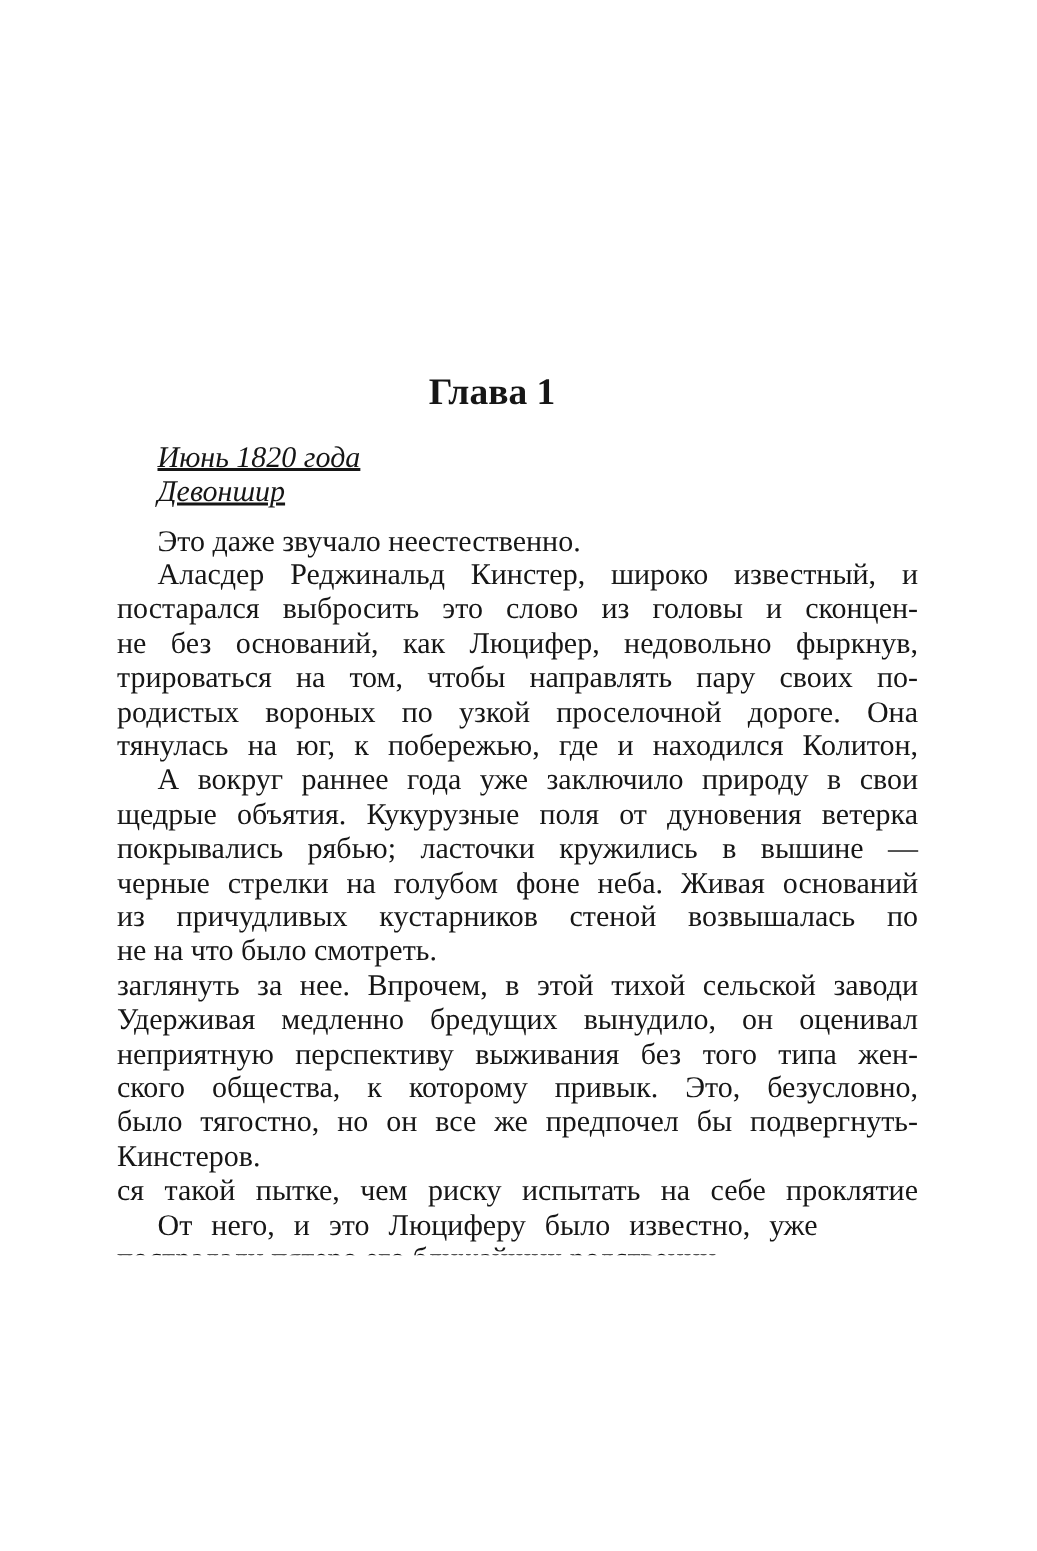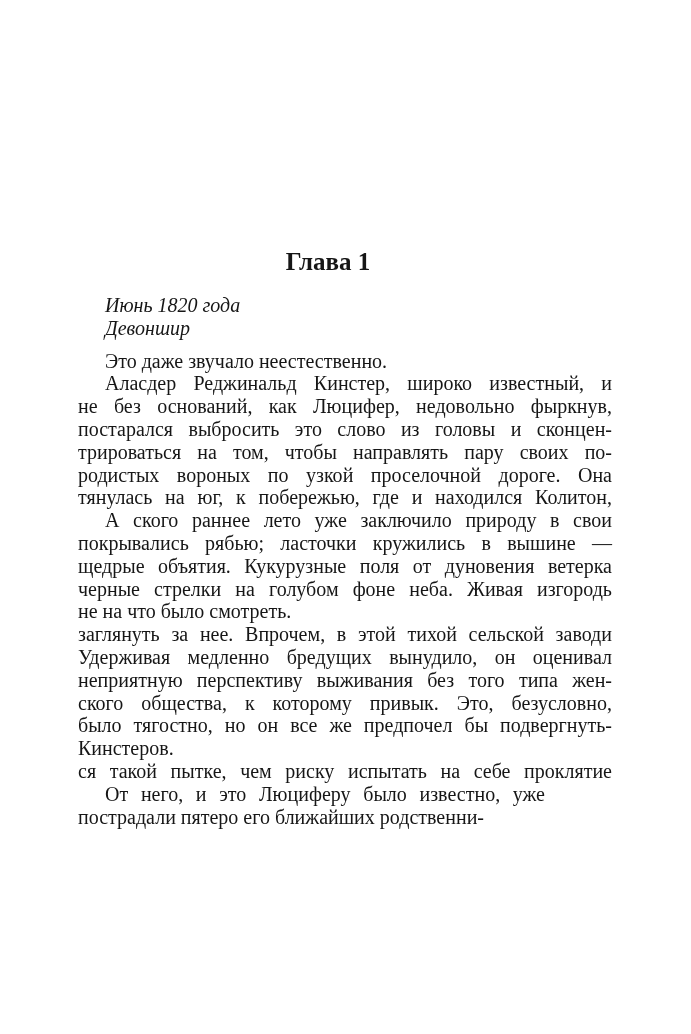--- a/index.html
+++ b/index.html
@@ -28,20 +28,21 @@
     line-height: 30px;
     text-align: center;
     margin: 0 34px 17px 0;
   }
   .dateline {
     font-style: italic;
     font-size: 20px;
     line-height: 22.8px;
     padding-left: 27px;
     margin: 0 0 10px 0;
+    text-decoration: underline;
   }
   .body-text {
     font-size: 20px;
     line-height: 22.8px;
   }
   .para {
     margin: 0;
   }
   .para.narrow {
     margin-right: 67px;
@@ -74,31 +75,32 @@
     <div class="dateline">
         <div class="dateline-line">Июнь 1820 года</div>
         <div class="dateline-line">Девоншир</div>
       </div>
     <div class="body-text">
         <div class="para">
           <div class="line first">Это даже звучало неестественно.</div>
         </div>
         <div class="para">
           <div class="line first fill">Аласдер Реджинальд Кинстер, широко известный, и</div>
+          <div class="line fill">постарался выбросить это слово из головы и сконцен-</div>
           <div class="line fill">не без оснований, как Люцифер, недовольно фыркнув,</div>
-          <div class="line fill">постарался выбросить это слово из головы и сконцен-</div>
           <div class="line fill">трироваться на том, чтобы направлять пару своих по-</div>
           <div class="line fill">родистых вороных по узкой проселочной дороге. Она</div>
           <div class="line fill">тянулась на юг, к побережью, где и находился Колитон,</div>
         </div>
         <div class="para">
-          <div class="line first fill">А ского раннее лето уже заключило природу в свои</div>
+          <div class="line first fill">А вокруг раннее года уже заключило природу в свои</div>
+          <div class="line fill">щедрые объятия. Кукурузные поля от дуновения ветерка</div>
           <div class="line fill">покрывались рябью; ласточки кружились в вышине —</div>
-          <div class="line fill">щедрые объятия. Кукурузные поля от дуновения ветерка</div>
-          <div class="line fill">черные стрелки на голубом фоне неба. Живая изгородь</div>
+          <div class="line fill">черные стрелки на голубом фоне неба. Живая оснований</div>
+          <div class="line fill">из причудливых кустарников стеной возвышалась по</div>
           <div class="line">не на что было смотреть.</div>
           <div class="line fill">заглянуть за нее. Впрочем, в этой тихой сельской заводи</div>
         </div>
         <div class="para">
           <div class="line fill">Удерживая медленно бредущих вынудило, он оценивал</div>
           <div class="line fill">неприятную перспективу выживания без того типа жен-</div>
           <div class="line fill">ского общества, к которому привык. Это, безусловно,</div>
           <div class="line fill">было тягостно, но он все же предпочел бы подвергнуть-</div>
           <div class="line">Кинстеров.</div>
           <div class="line fill">ся такой пытке, чем риску испытать на себе проклятие</div>

